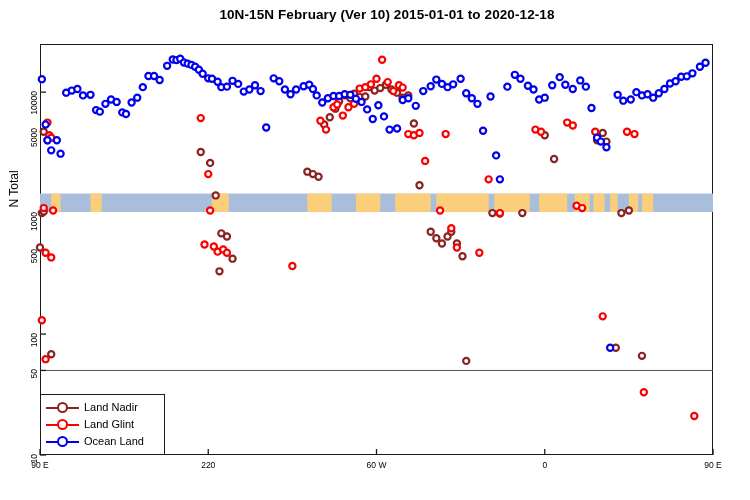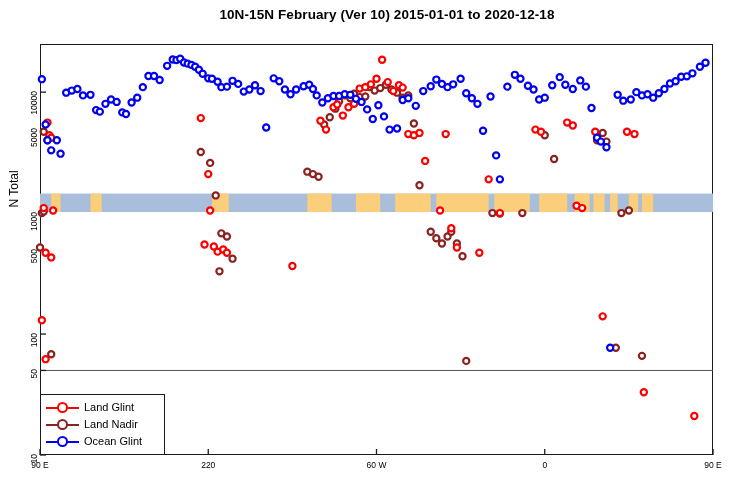--- a/index.html
+++ b/index.html
@@ -327,34 +327,34 @@
       <div class="tick-label" style="top: 460px; width: 60px; text-align: center; left: 346.5px;">60 W</div>
       <div class="tick-label" style="top: 460px; width: 60px; text-align: center; left: 514.75px;">0</div>
       <div class="tick-label" style="top: 460px; width: 60px; text-align: center; left: 683px;">90 E</div>
     </div>
 
   <div id="ylabel">N Total</div>
 
   <div id="legend">
     <div class="legend-row">
       <span class="legend-key">
+        <span class="legend-line" style="background:#8B2222"></span>
+        <span class="legend-dot" style="border-color:#8B2222"></span>
+      </span>
+      <span class="legend-label">Land Nadir</span>
+    </div>
+    <div class="legend-row">
+      <span class="legend-key">
         <span class="legend-line" style="background:#FB0000"></span>
         <span class="legend-dot" style="border-color:#FB0000"></span>
       </span>
       <span class="legend-label">Land Glint</span>
     </div>
     <div class="legend-row">
       <span class="legend-key">
-        <span class="legend-line" style="background:#8B2222"></span>
-        <span class="legend-dot" style="border-color:#8B2222"></span>
-      </span>
-      <span class="legend-label">Land Nadir</span>
-    </div>
-    <div class="legend-row">
-      <span class="legend-key">
         <span class="legend-line" style="background:#0000EE"></span>
         <span class="legend-dot" style="border-color:#0000EE"></span>
       </span>
-      <span class="legend-label">Ocean Glint</span>
+      <span class="legend-label">Ocean Land</span>
     </div>
   </div>
 
 </div>
 
 </body></html>

